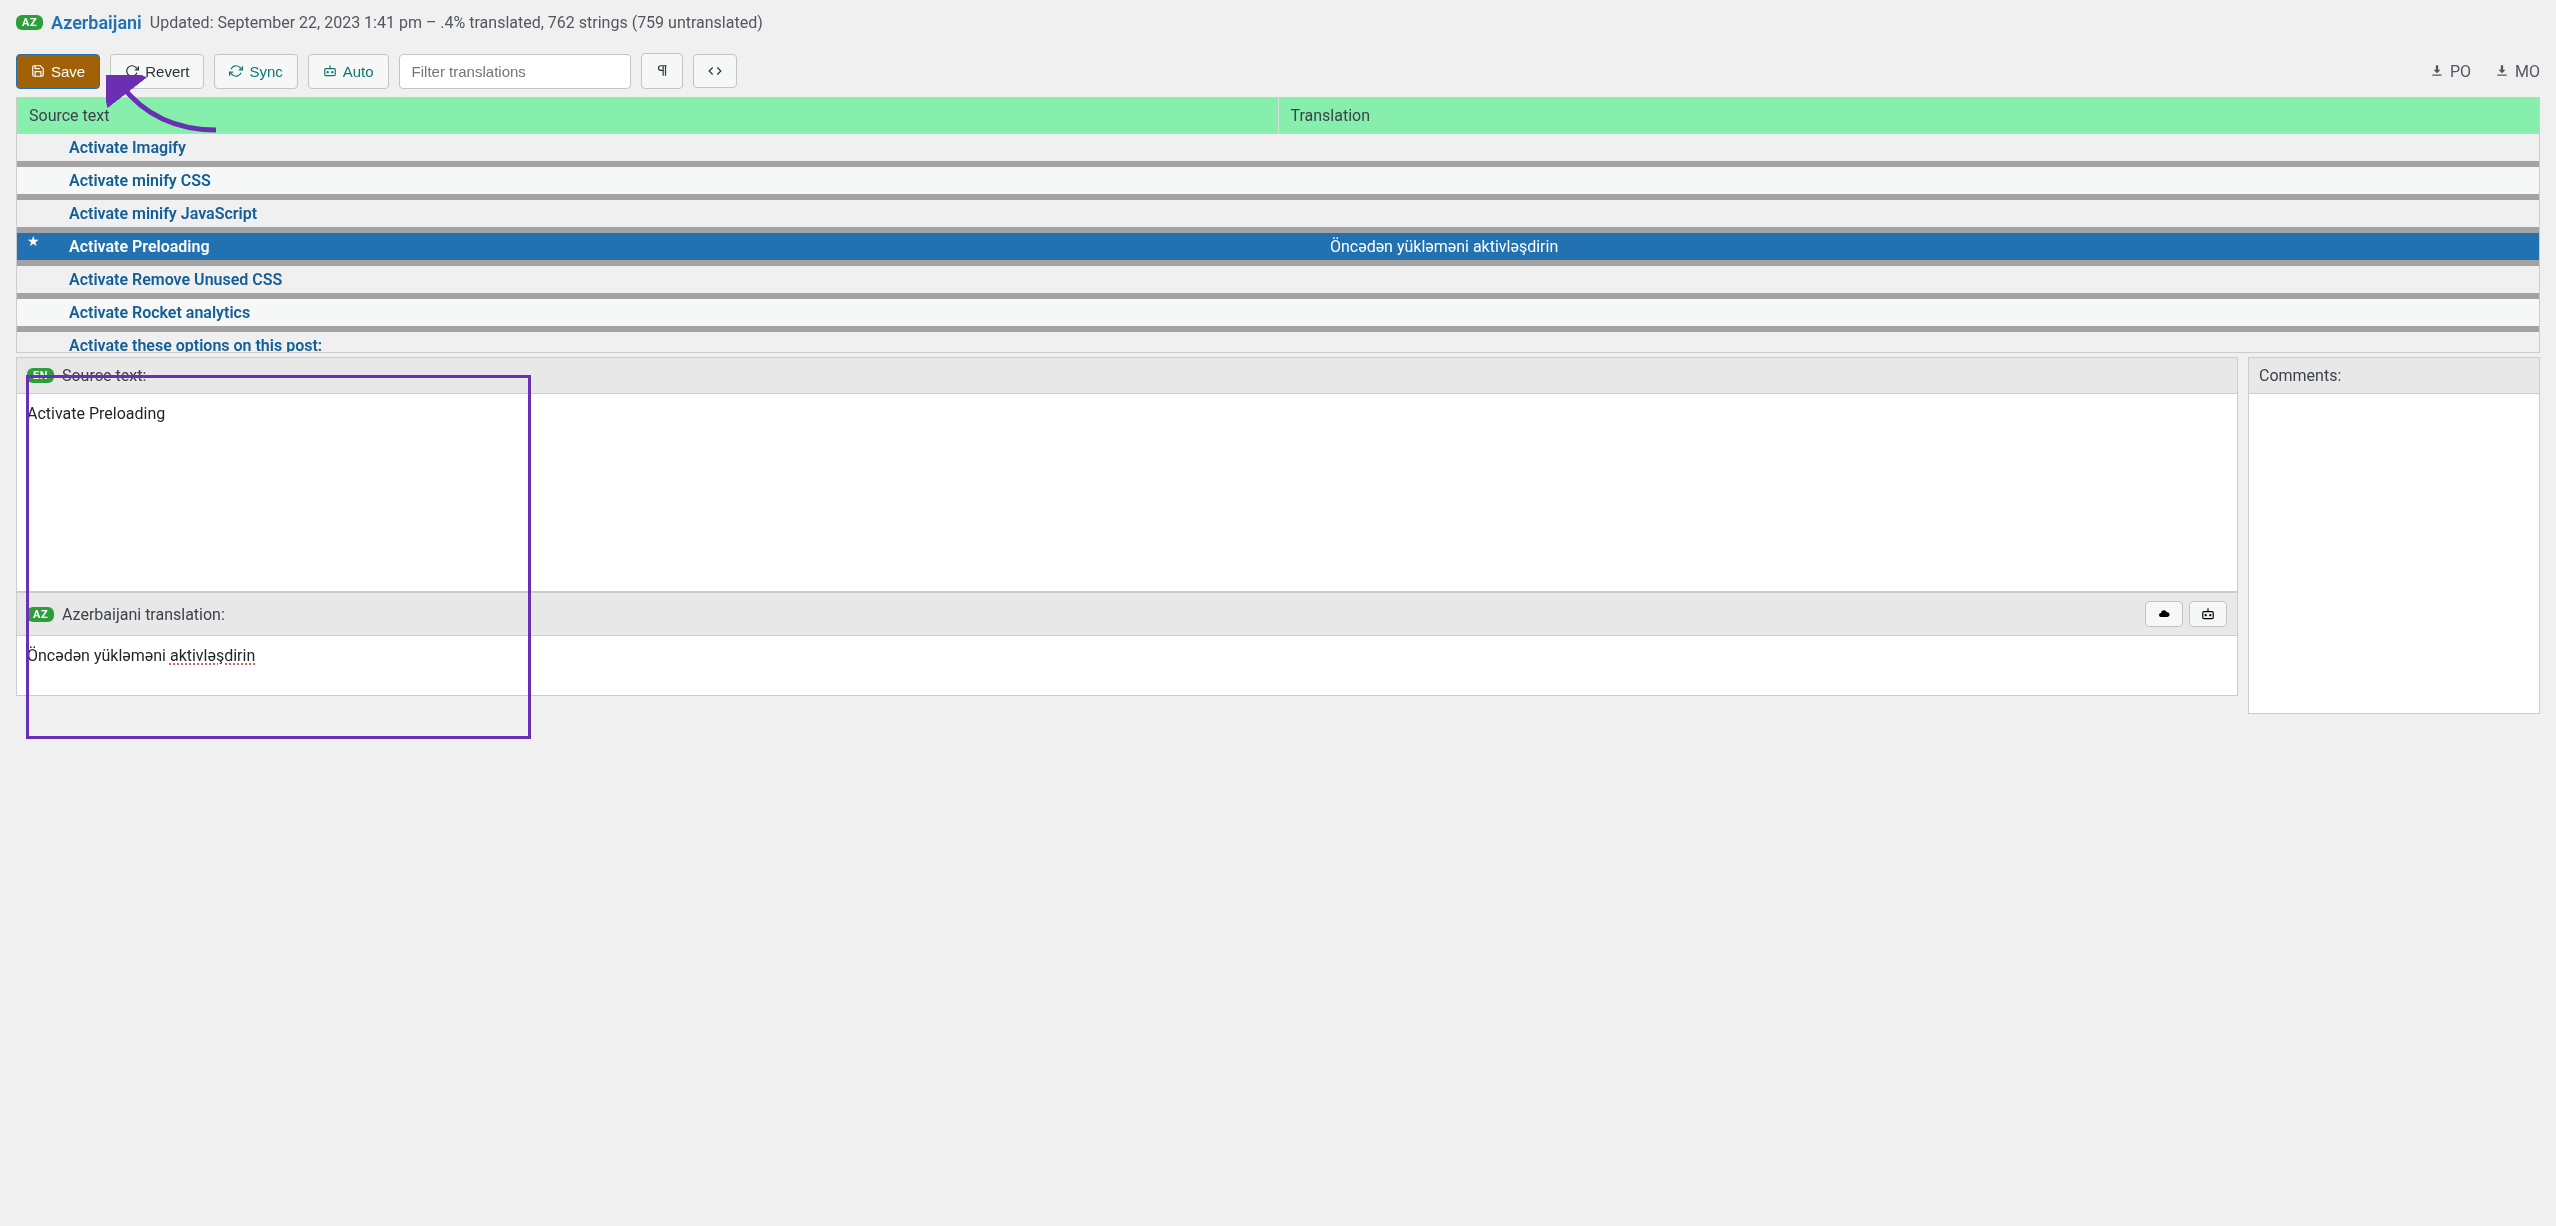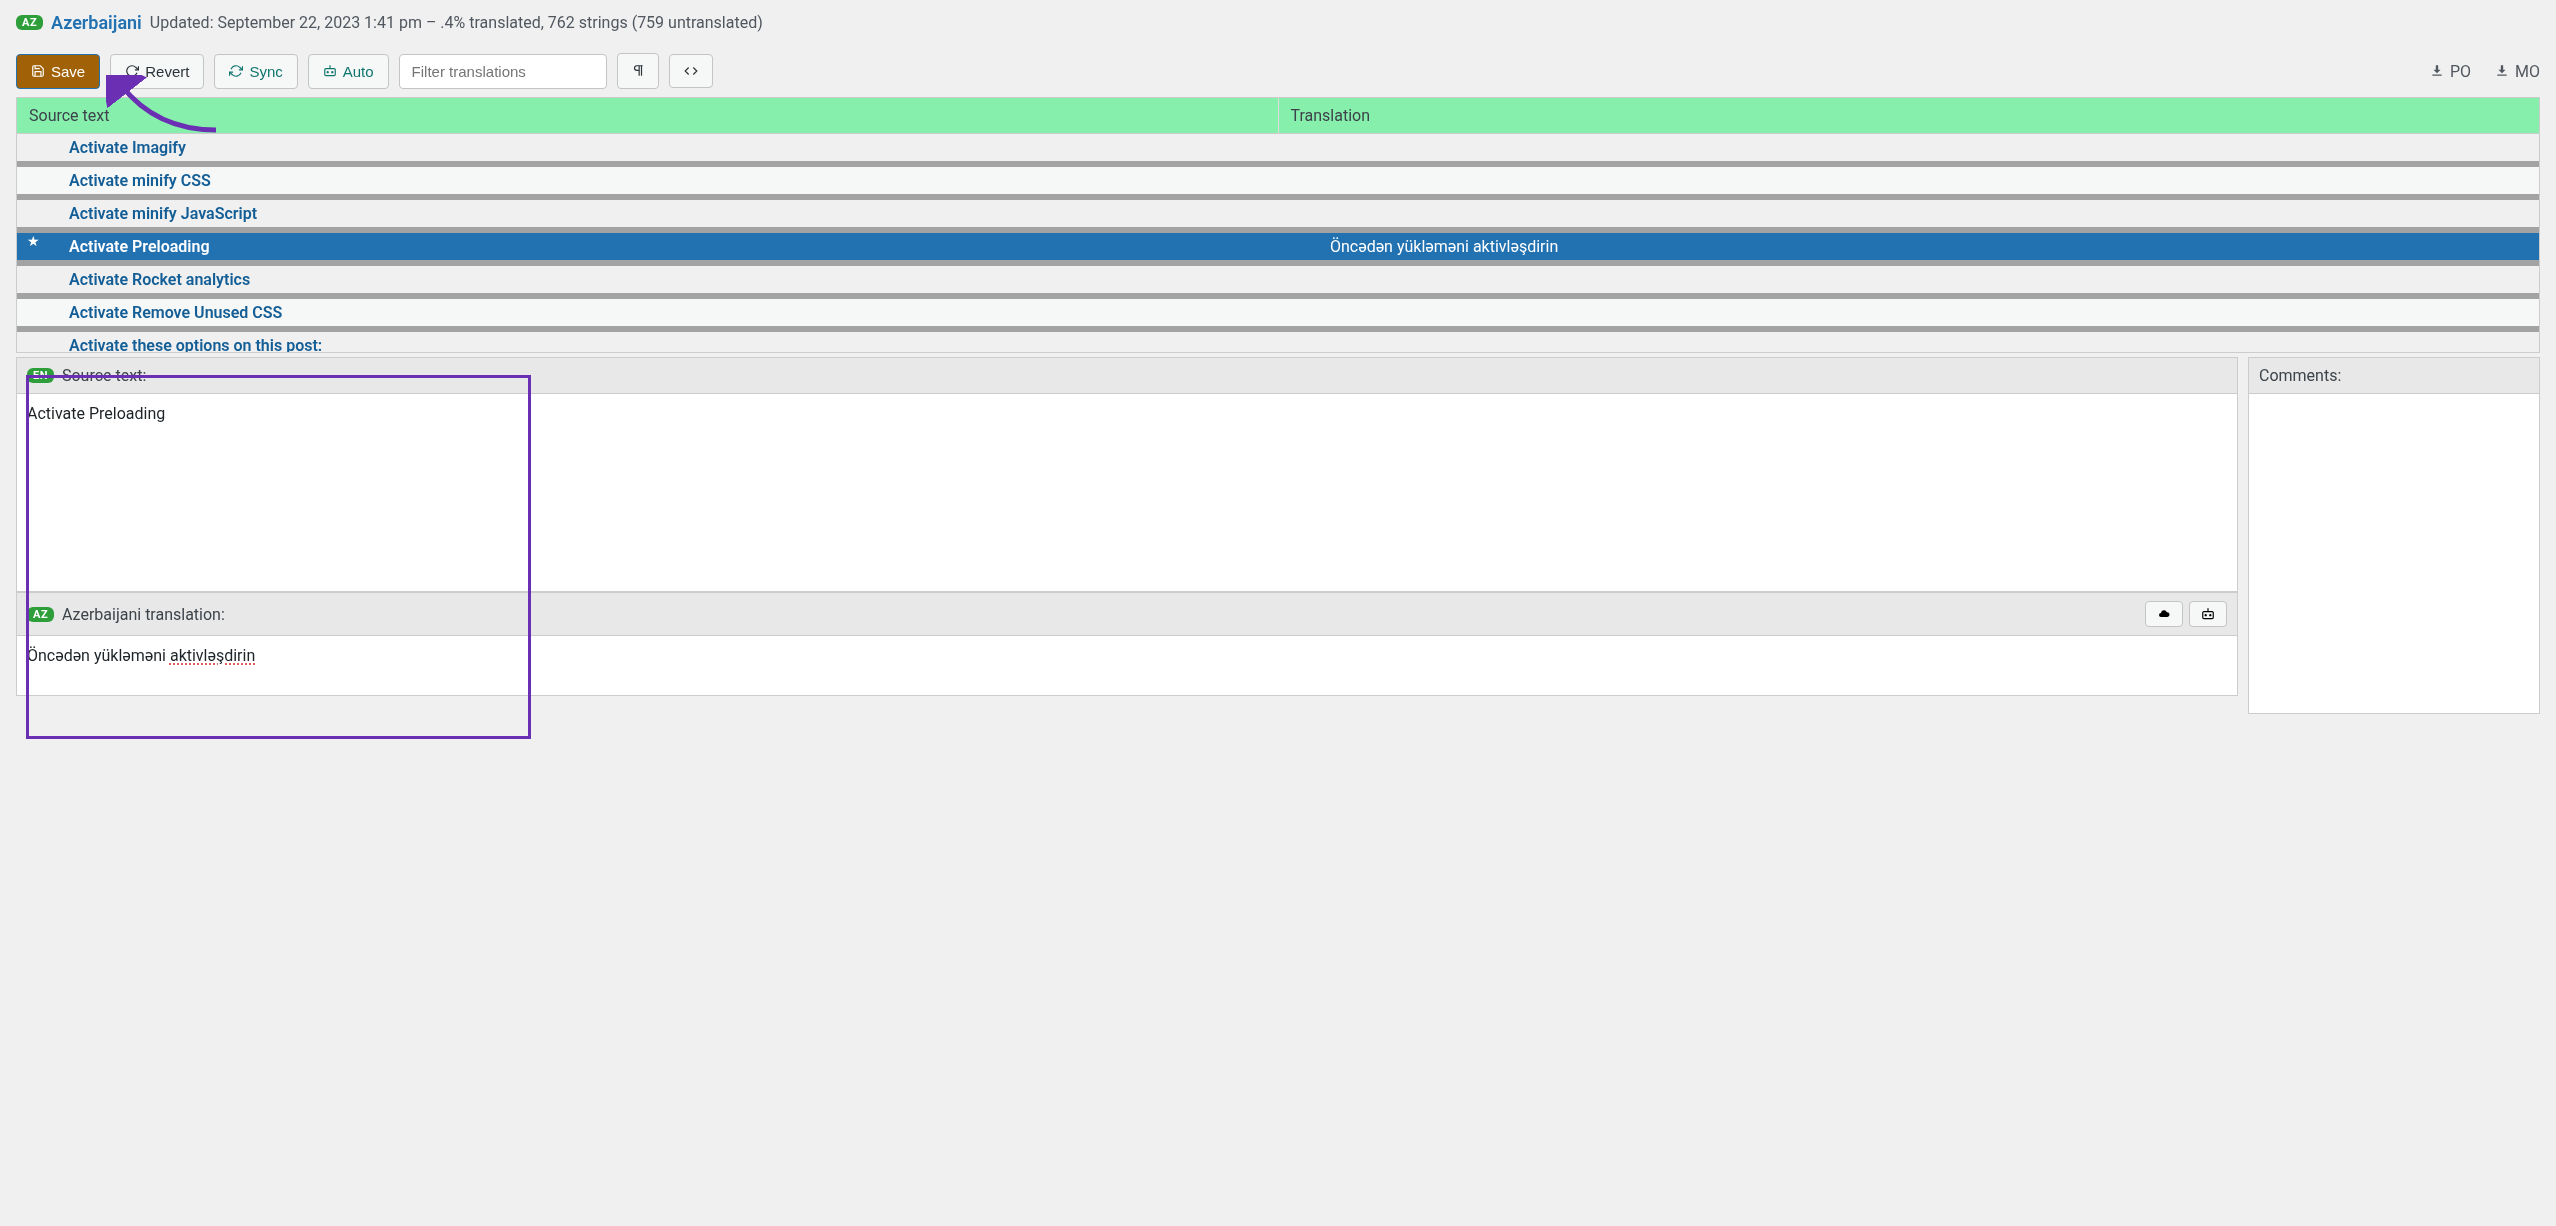--- a/index.html
+++ b/index.html
@@ -50,21 +50,21 @@
       color: #2c3338;
     }
     .btn-primary { background: #a16207; border-color: #2271b1; color: #fff; }
     .btn:disabled { color: #0f766e; cursor: not-allowed; }
     .btn-icon { padding: 9px 13px; }
     .filter-input {
       padding: 8px 12px;
       border: 1px solid #c3c4c7;
       border-radius: 4px;
       font-size: 15px;
-      width: 208px;
+      width: 232px;
       color: #50575e;
     }
     .downloads {
       margin-left: auto;
       display: flex;
       gap: 24px;
       font-size: 16px;
       color: #50575e;
     }
     .dl { cursor: pointer; display: inline-flex; align-items: center; gap: 6px; }
@@ -253,25 +253,25 @@
     <div class="row">
       <div class="cell-src">Activate minify JavaScript</div>
       <div class="cell-trans"></div>
     </div>
     <div class="row selected">
       <span class="star">★</span>
       <div class="cell-src">Activate Preloading</div>
       <div class="cell-trans">Öncədən yükləməni aktivləşdirin</div>
     </div>
     <div class="row">
+      <div class="cell-src">Activate Remove Unused CSS</div>
+      <div class="cell-trans"></div>
+    </div>
+    <div class="row">
       <div class="cell-src">Activate Rocket analytics</div>
-      <div class="cell-trans"></div>
-    </div>
-    <div class="row">
-      <div class="cell-src">Activate Remove Unused CSS</div>
       <div class="cell-trans"></div>
     </div>
     <div class="row">
       <div class="cell-src">Activate these options on this post:</div>
       <div class="cell-trans"></div>
     </div>
     <div class="row last">
       <div class="cell-src">Active plugins:</div>
       <div class="cell-trans"></div>
     </div>

